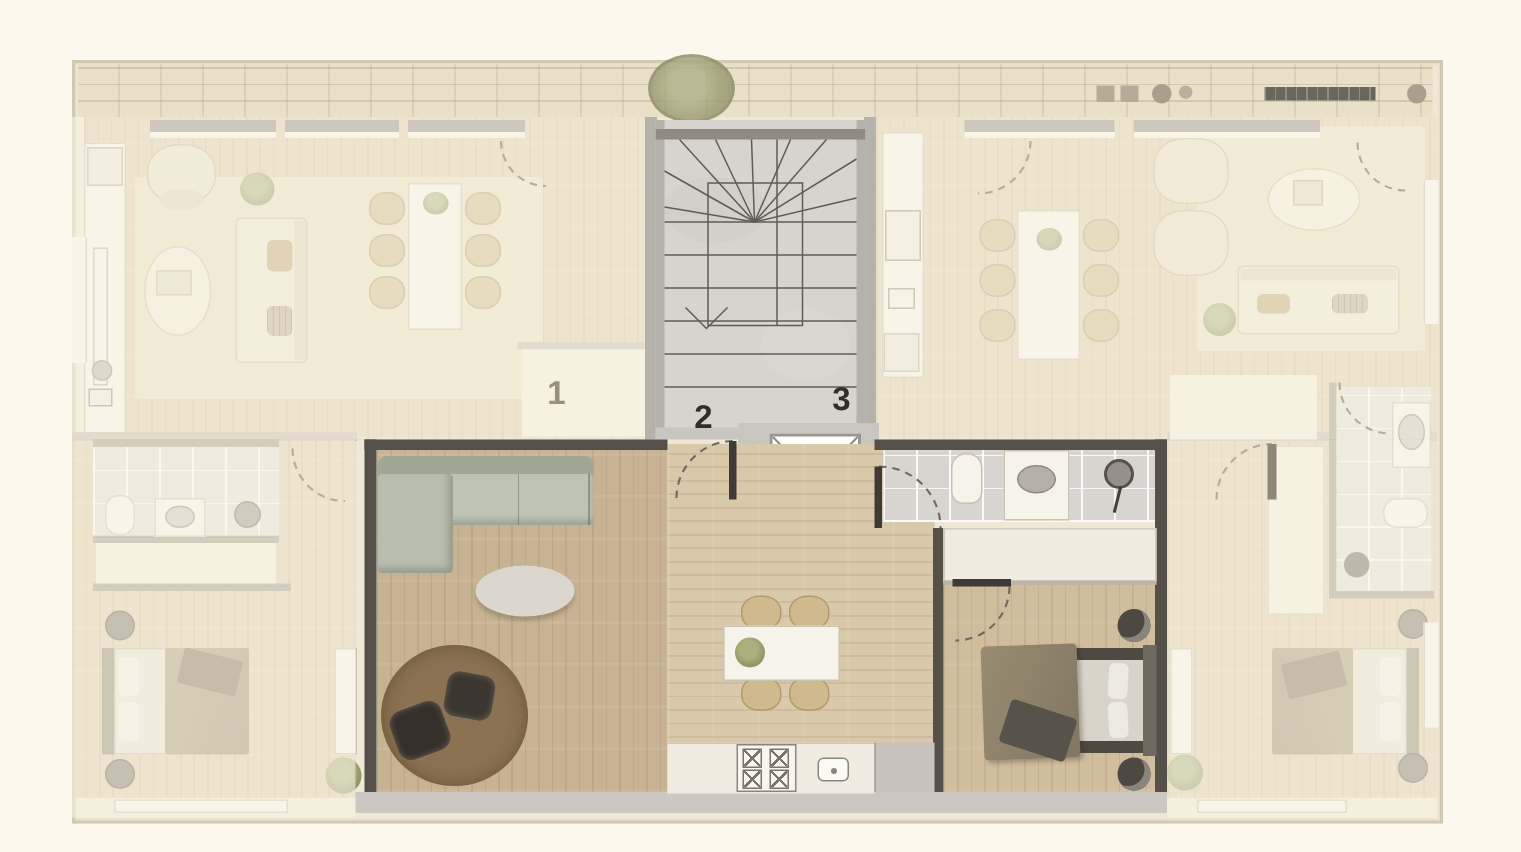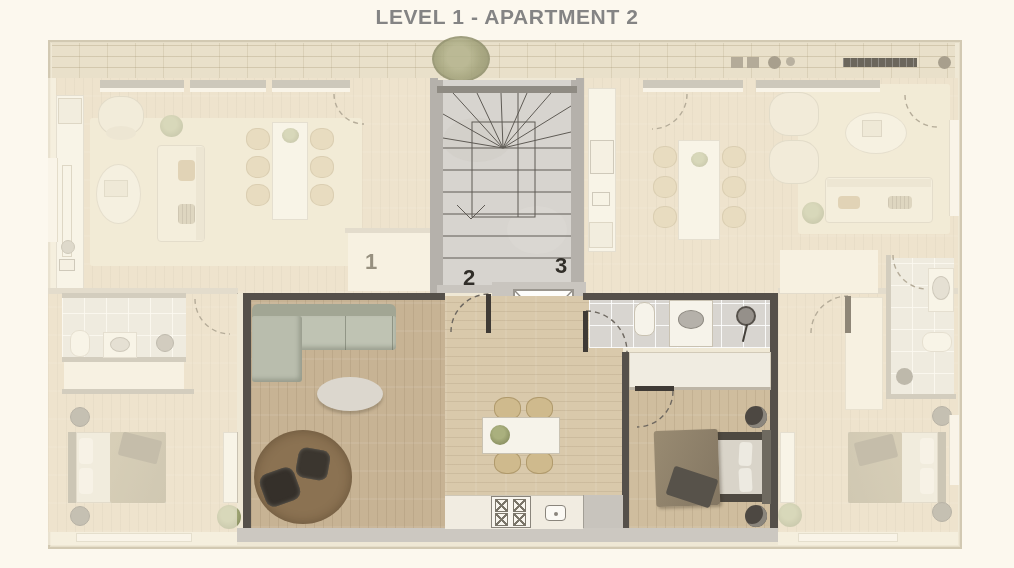--- a/index.html
+++ b/index.html
@@ -29,21 +29,20 @@
   .label{font-weight:bold;font-size:22px;}
   .burner{width:13px;height:13px;border:1px solid #7a7569;box-sizing:border-box;
     background:linear-gradient(45deg,transparent 45%,#7a7569 45% 55%,transparent 55%),
                linear-gradient(-45deg,transparent 45%,#7a7569 45% 55%,transparent 55%);}
 </style>
 </head>
 <body>
 
 <div id="canvas">
 
-  <div class="abs title">LEVEL 1 - APARTMENT 2</div>
 
   <div class="abs plan-frame"></div>
   <div class="abs brick"></div>
 
   <div class="abs wood-v" style="left:56px;top:78px;width:381px;height:215px;background-color:#ddcbac"></div>
   <div class="abs" style="left:90px;top:118px;width:272px;height:148px;background:#e8ddc0;border-radius:3px"></div>
 
   <div class="abs white-furn" style="left:56px;top:95px;width:28px;height:196px"></div>
   <div class="abs" style="left:58px;top:98px;width:24px;height:26px;background:#e8e2d4;border:1px solid #b7ae9a;box-sizing:border-box"></div>
   <div class="abs" style="left:62px;top:165px;width:10px;height:92px;border:1px solid #b7ae9a;box-sizing:border-box"></div>

